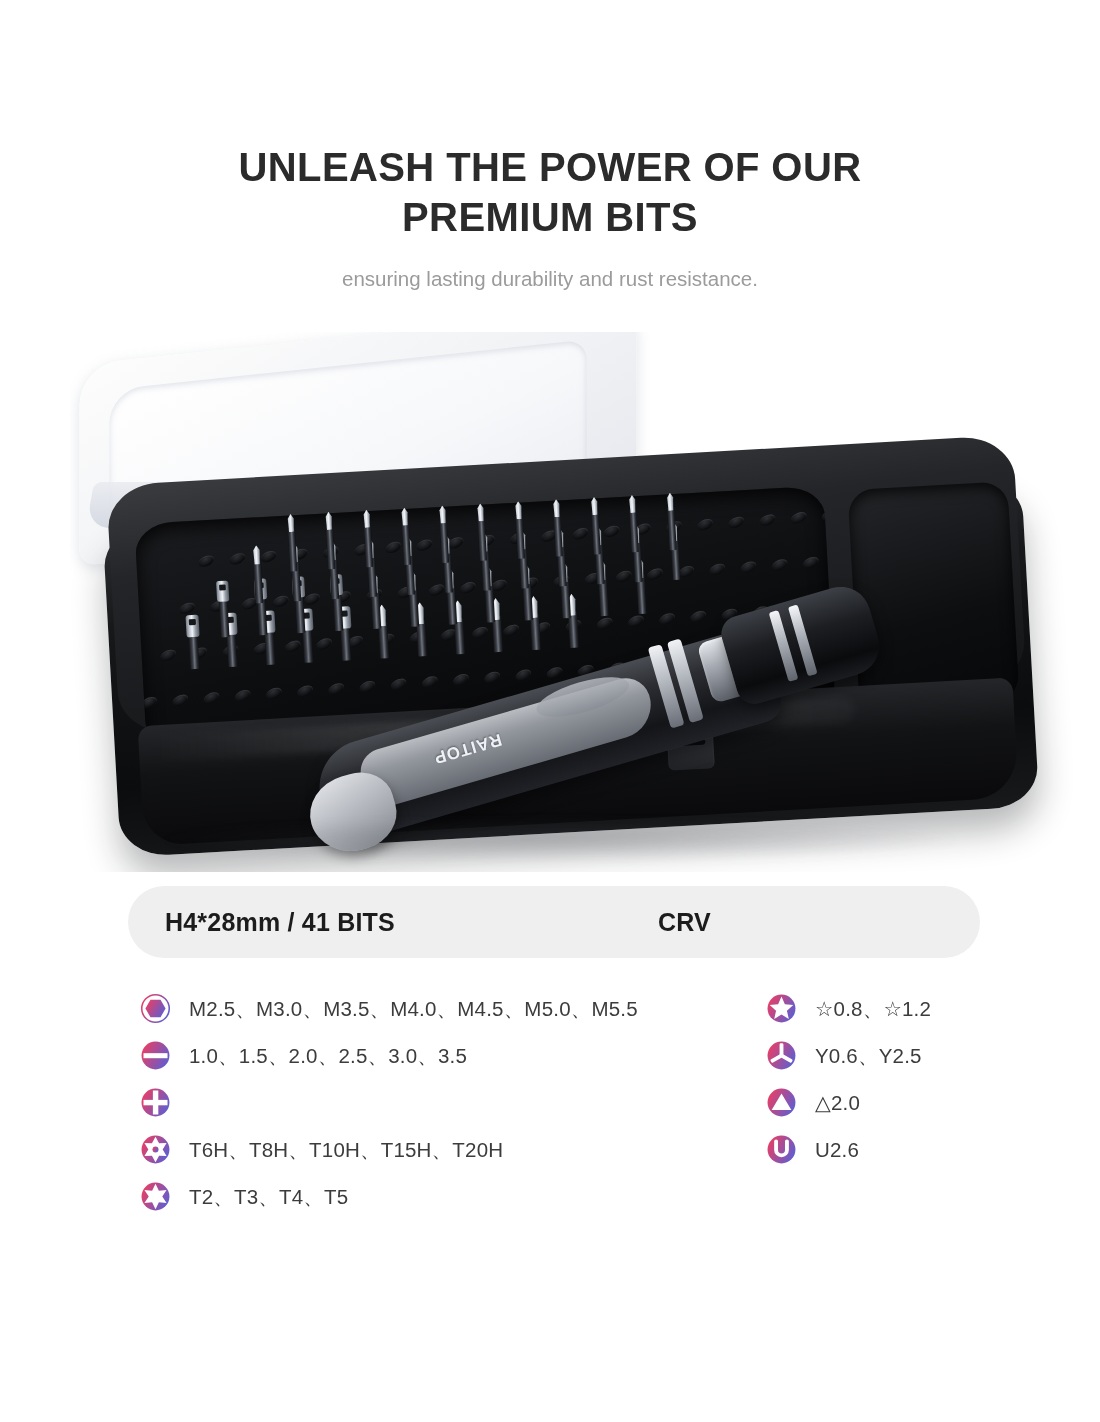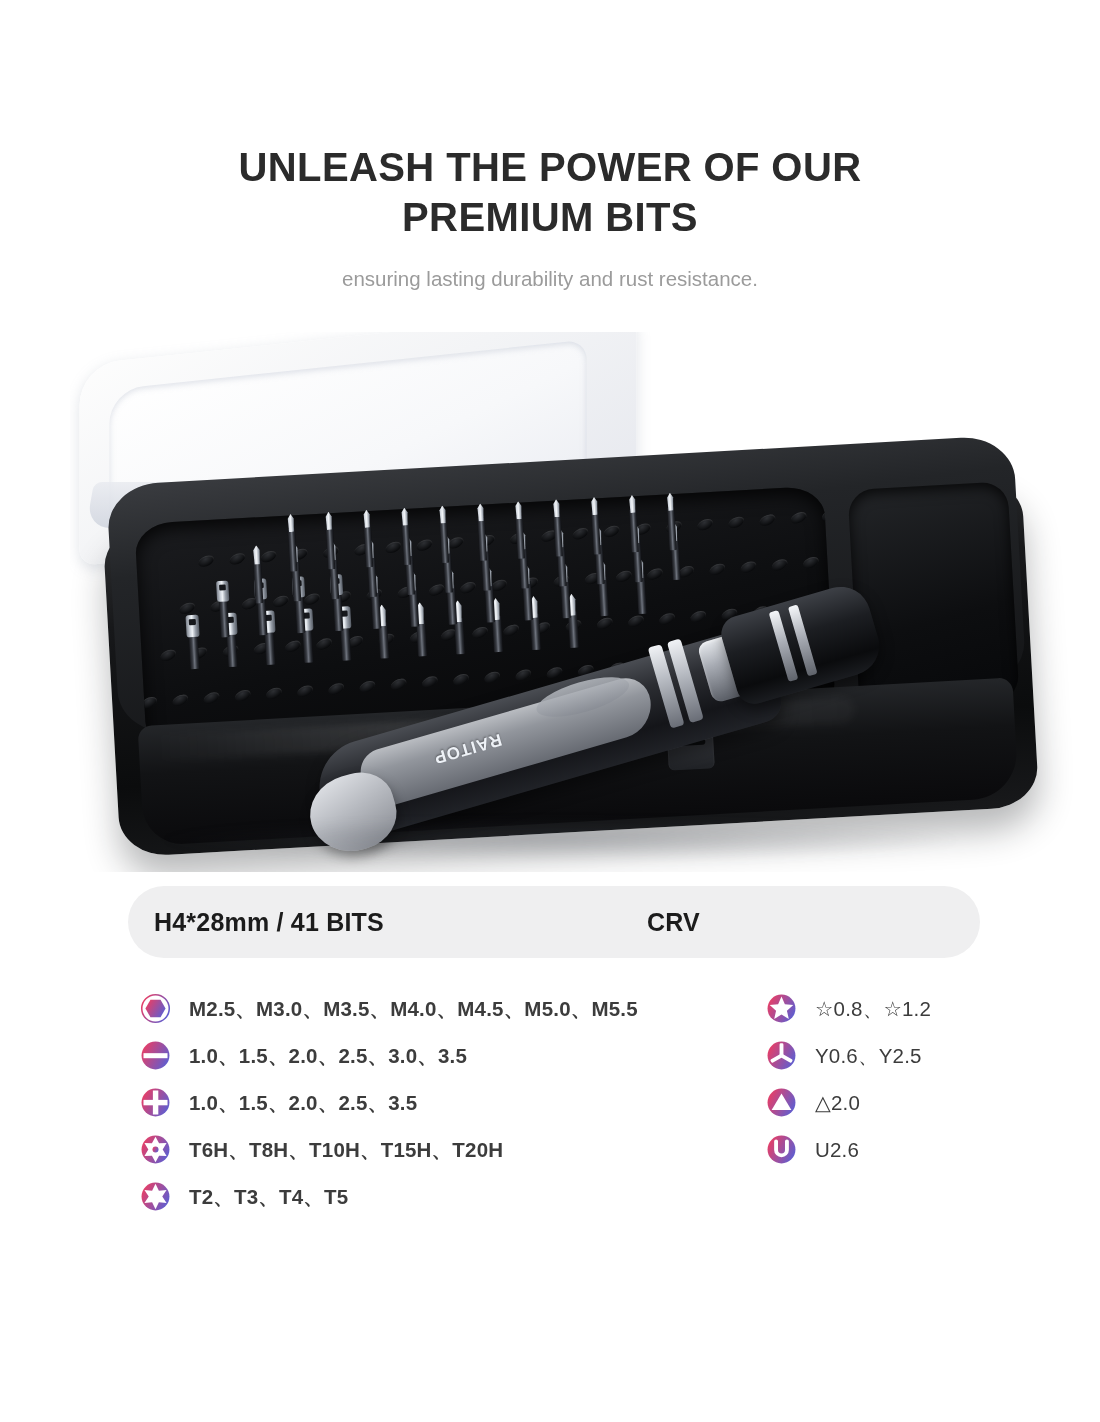--- a/index.html
+++ b/index.html
@@ -319,32 +319,32 @@
     border-radius: 36px;
     display: flex;
     align-items: center;
   }
   .spec-pill .pill-label {
     font-size: 25px;
     font-weight: 700;
     color: #1c1c1c;
     letter-spacing: .2px;
   }
-  .pill-size { margin-left: 26px; }
+  .pill-size { margin-left: 37px; }
   .pill-material { margin-left: 263px; }
 
   
   .spec-cols {
     position: absolute;
     left: 0;
     top: 985px;
     width: 1100px;
     height: 290px;
   }
-  .col-left  { position: absolute; left: 140px; top: 0; width: 600px; font-weight: bold; }
+  .col-left  { position: absolute; left: 140px; top: 0; width: 600px; }
   .col-right { position: absolute; left: 766px; top: 0; width: 280px; }
 
   .spec-row {
     display: flex;
     align-items: center;
     height: 47px;
   }
   .spec-text {
     margin-left: 18px;
     font-size: 20.5px;
@@ -725,21 +725,20 @@
           <defs>
             <linearGradient id="l-3-phillips-icon-g" x1="0" y1="0.25" x2="1" y2="0.75">
               <stop offset="0%" stop-color="#ea3e64"></stop>
               <stop offset="100%" stop-color="#5a5fd4"></stop>
             </linearGradient>
           </defs>
           <circle cx="16" cy="16" r="14.4" fill="url(#l-3-phillips-icon-g)"></circle>
           <rect x="3.6" y="13.3" width="24.8" height="5.6" fill="#ffffff"></rect>
           <rect x="13.3" y="3.6" width="5.6" height="24.8" fill="#ffffff"></rect>
         </svg>
-        <span class="spec-text">1.0、1.5、2.0、2.5、3.5</span>
       </div>
       <div class="spec-row">
         <svg class="ic" viewBox="0 0 32 32">
           <defs>
             <linearGradient id="l-4-torx-security-icon-g" x1="0" y1="0.25" x2="1" y2="0.75">
               <stop offset="0%" stop-color="#ea3e64"></stop>
               <stop offset="100%" stop-color="#5a5fd4"></stop>
             </linearGradient>
           </defs>
           <circle cx="16" cy="16" r="14.4" fill="url(#l-4-torx-security-icon-g)"></circle>

